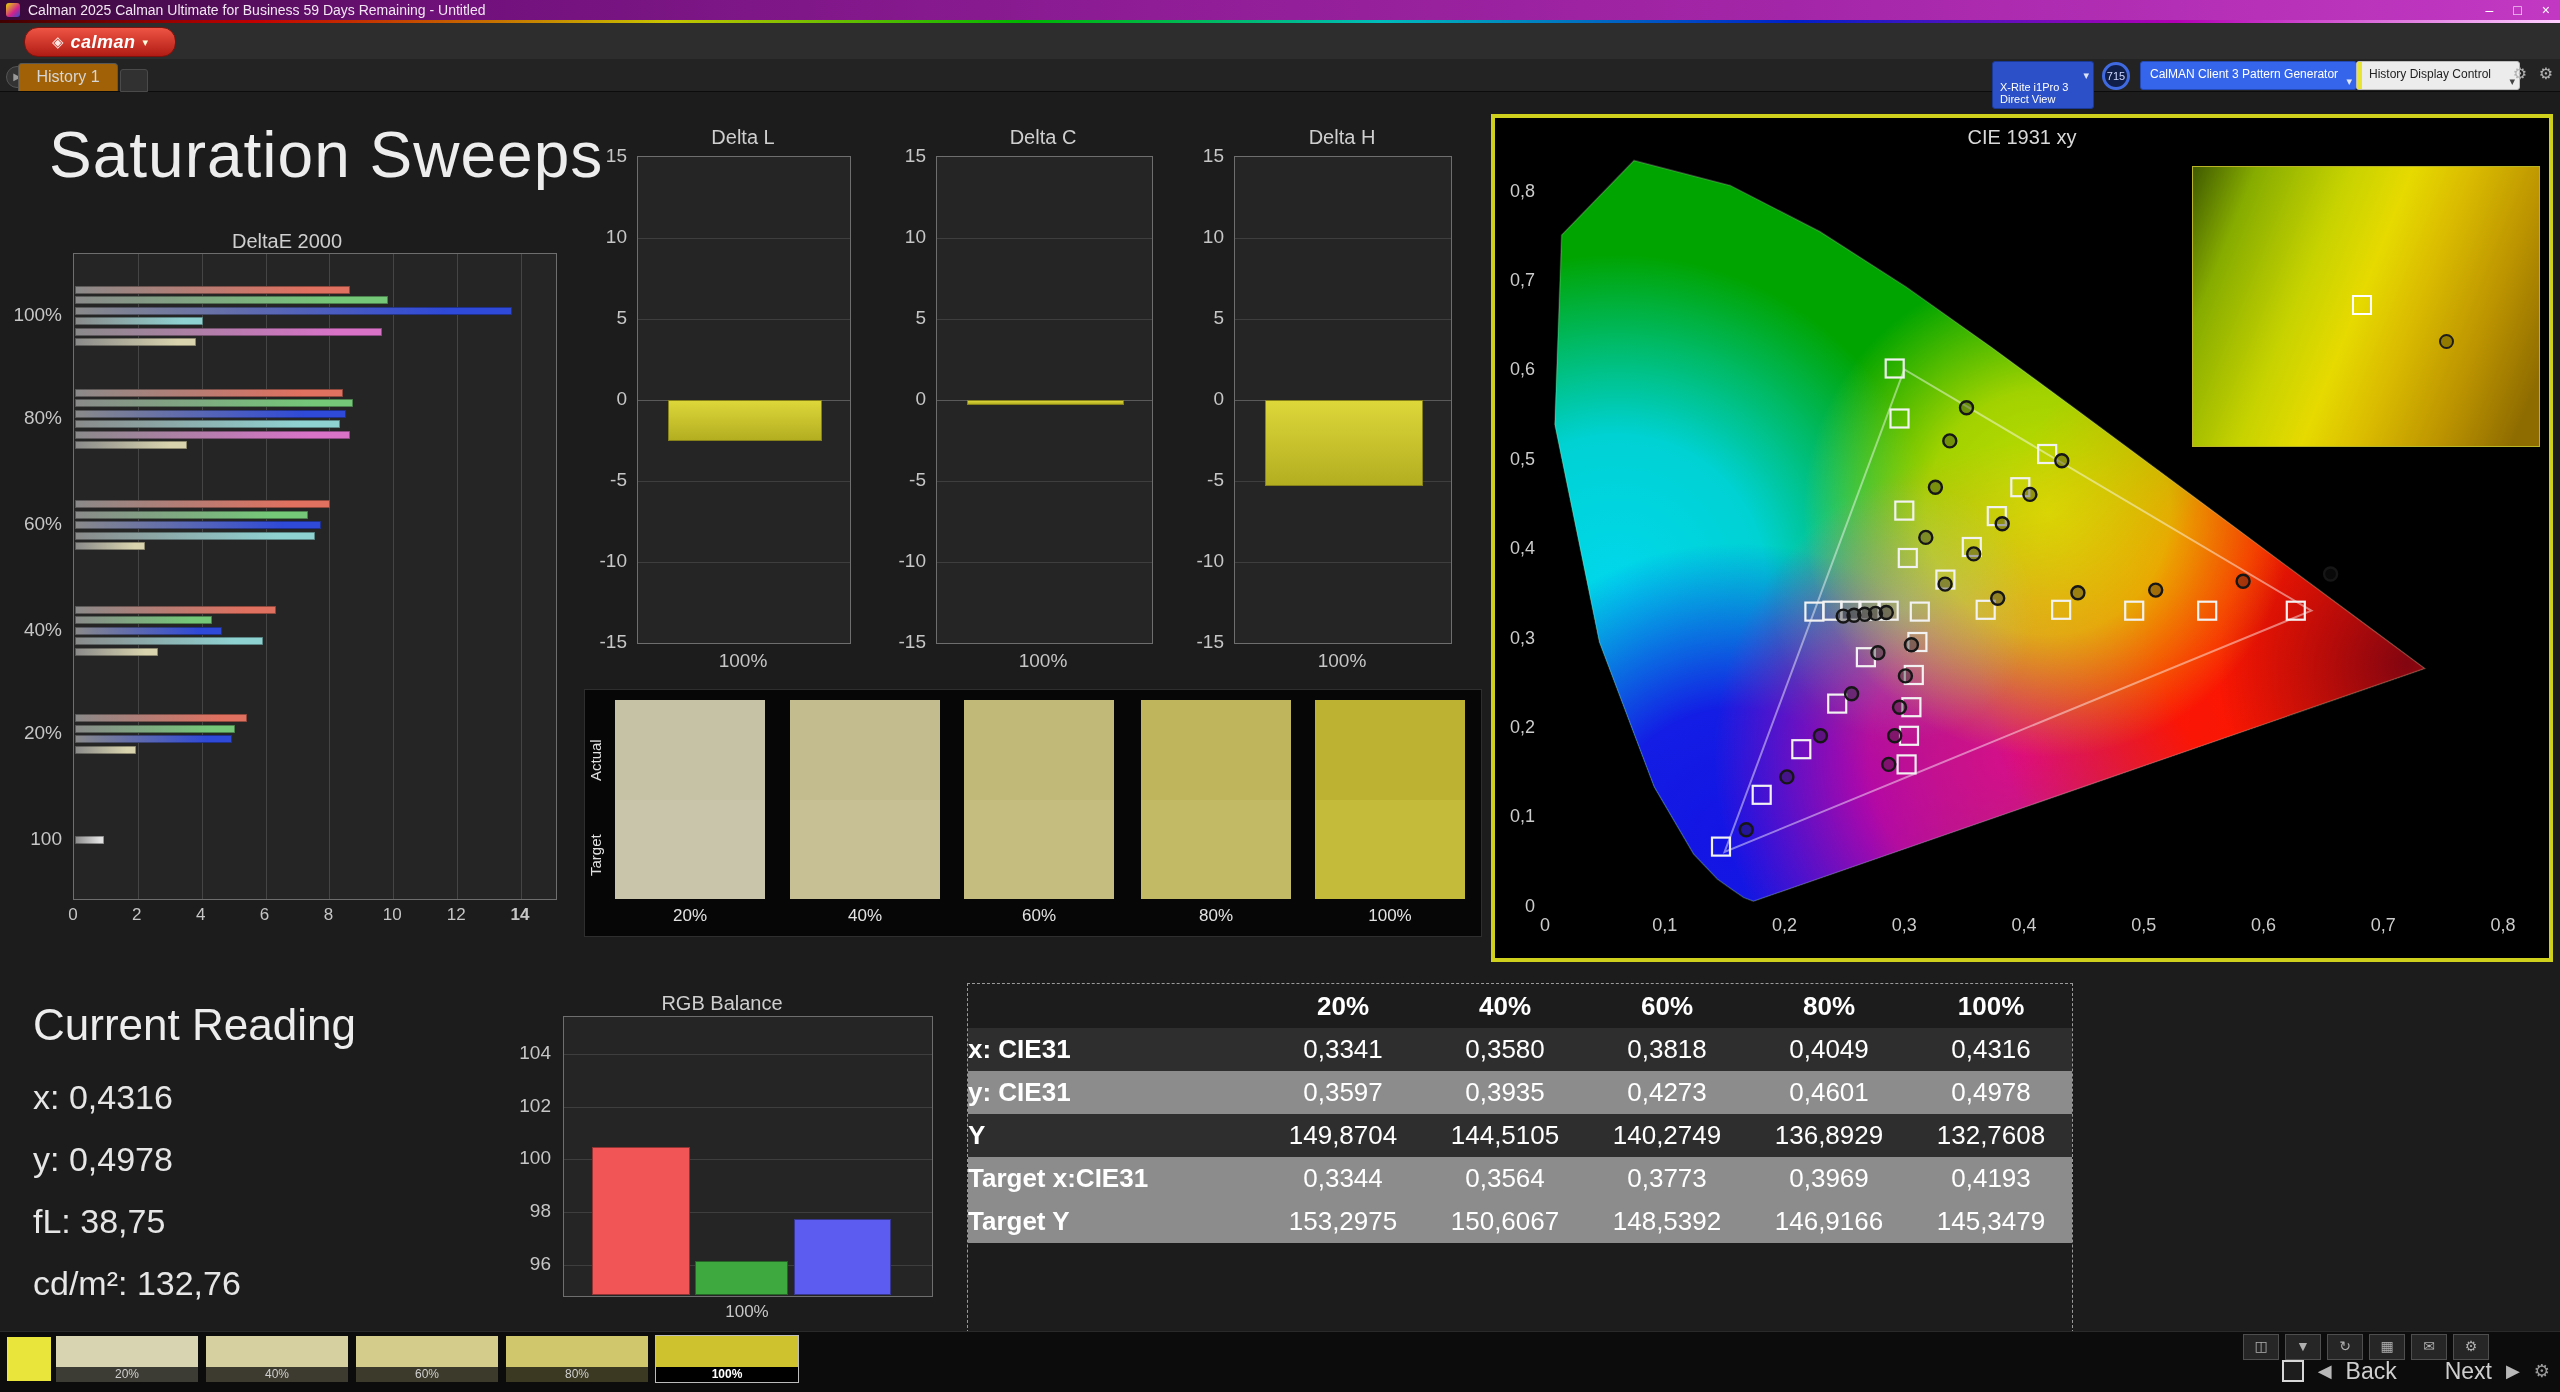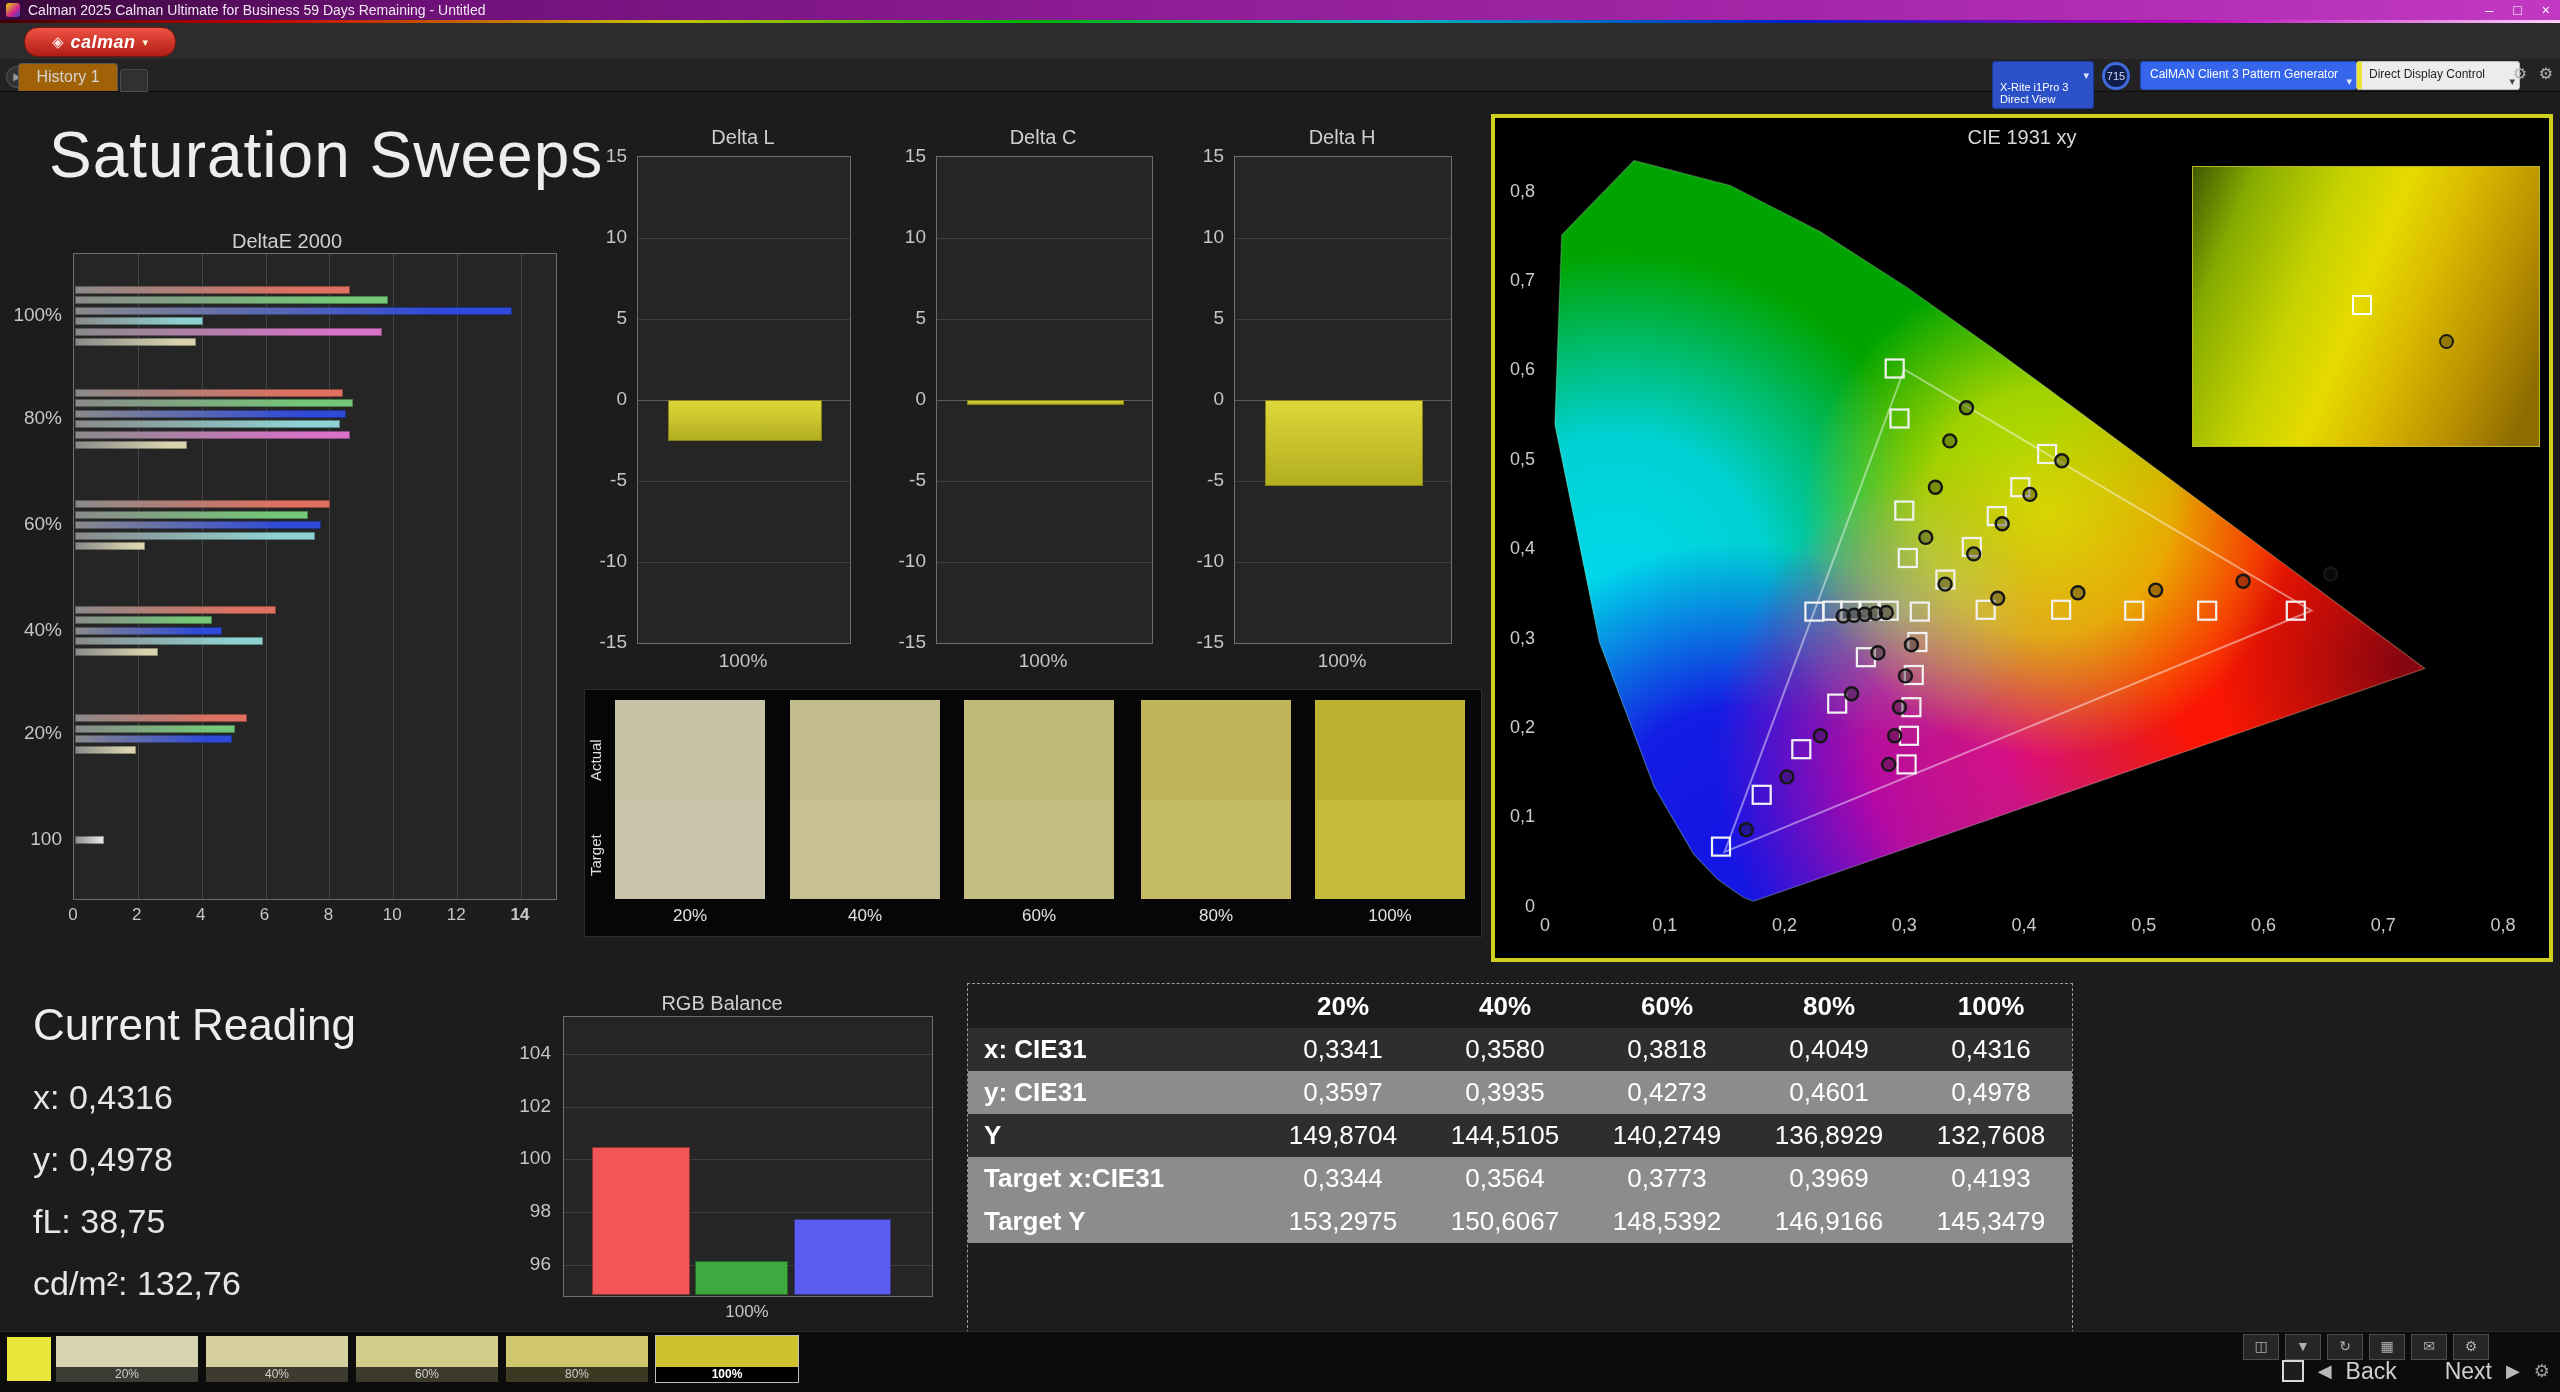--- a/index.html
+++ b/index.html
@@ -85,21 +85,21 @@
   .cr-title{position:absolute;left:33px;top:1000px;font-size:44px;font-weight:300;color:#ededed;}
   #cr-lines{position:absolute;left:33px;top:1066px;}
   .cr-line{font-size:34px;line-height:62px;color:#e6e6e6;}
 
   
   .data-table{position:absolute;left:967px;top:983px;width:1104px;height:348px;border:1px dashed #9a9a9a;}
   .data-table table{border-collapse:collapse;width:100%;font-size:26px;color:#fff;table-layout:fixed;}
   .data-table th,.data-table td{height:43px;padding:0;font-weight:normal;}
   .data-table thead th{font-weight:bold;text-align:center;height:44px;}
   .data-table td{text-align:center;}
-  .data-table .rowlab{text-align:left;padding-left:16px;font-weight:bold;}
+  .data-table .rowlab{text-align:left;font-weight:bold;}
   .row-dark{background:#2e2e2e;}
   .row-gray{background:#8c8c8c;}
 
   
   .footer{position:absolute;left:0;top:1331px;width:2560px;height:61px;background:#0c0c0c;border-top:1px solid #2a2a2a;}
   #current-patch{position:absolute;left:7px;top:1337px;width:44px;height:44px;}
   #thumb-row{position:absolute;left:56px;top:1336px;display:flex;gap:8px;}
   .thumb{position:relative;width:142px;height:46px;}
   .thumb.selected{box-shadow:0 0 0 1px #bcbcbc;}
   .thumb-label{position:absolute;left:0;right:0;bottom:0;height:15px;font-size:12px;line-height:15px;text-align:center;
@@ -148,21 +148,21 @@
     <div class="l2">Direct View</div>
     <span class="chev">▾</span>
   </div>
   <div class="badge">715</div>
   <div class="pill pattern-pill">
     <span>CalMAN Client 3 Pattern Generator</span>
     <span class="chev">▾</span>
   </div>
   <div class="pill display-pill">
     <div class="tag"></div>
-    <span>Direct Display Control</span>
+    <span>History Display Control</span>
     <span class="chev">▾</span>
   </div>
   <div class="gear-btn" style="left:2508px;">⚙</div>
   <div class="gear-btn" style="left:2534px;">⚙</div>
 
   <div class="page-title">Saturation Sweeps</div>
 
   <div class="chart-title" style="left:287px;top:230px;">DeltaE 2000</div>
   <div class="labelcol" id="deltae-ylabels" style="left:0;top:253px;width:66px;height:645px;">
       <div class="ylab" style="top: 51px;">100%</div>

